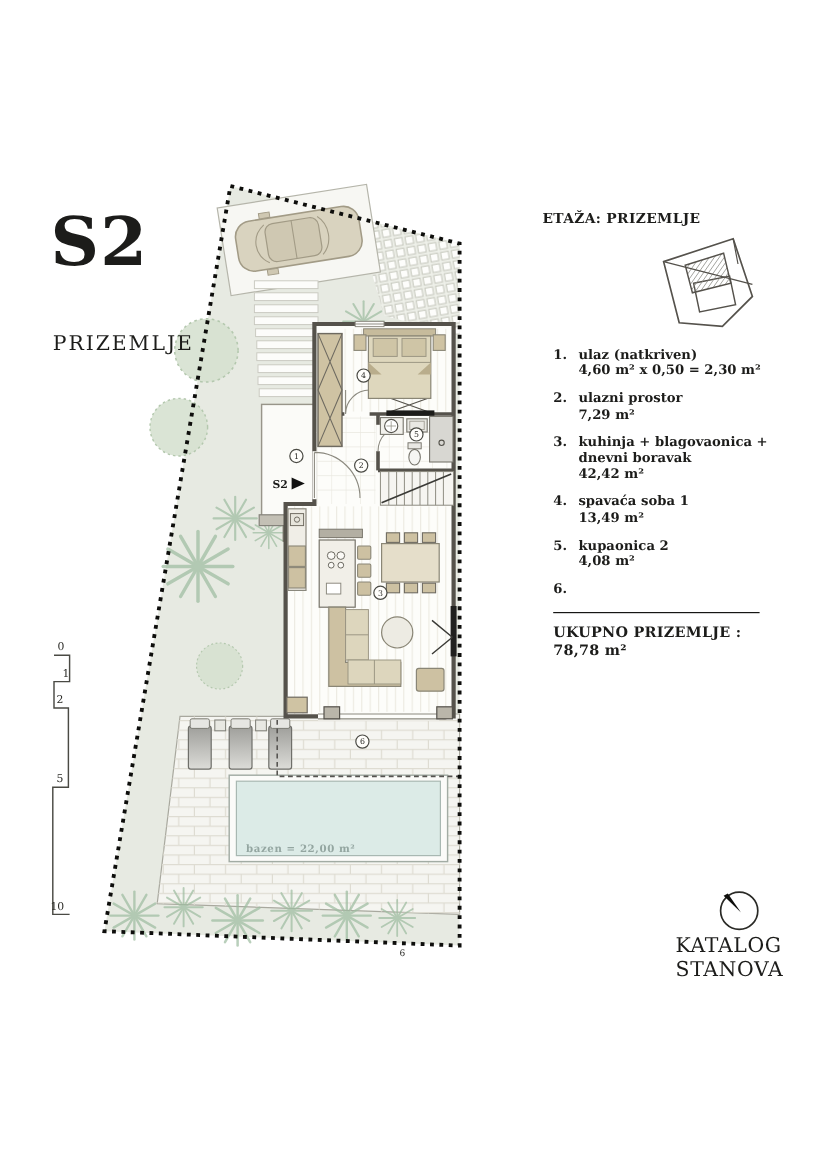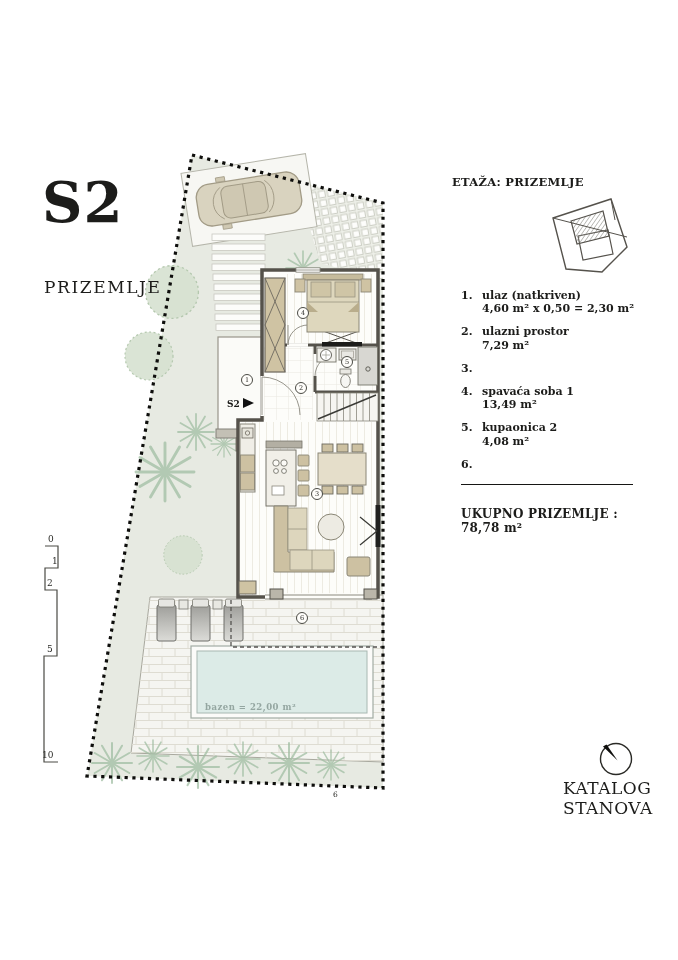--- a/index.html
+++ b/index.html
@@ -11,21 +11,21 @@
              font-weight:bold;letter-spacing:1px;}
   .floor-name{position:absolute;left:44px;top:233px;font-size:17px;letter-spacing:1.6px;margin-top:44px;}
   
   .etaza{position:absolute;left:452px;top:175px;font-size:11.5px;font-weight:bold;letter-spacing:.3px;}
   .keyplan{position:absolute;left:540px;top:192px;}
   .panel-list{position:absolute;left:461px;top:289px;width:180px;font-size:11px;line-height:1.2;}
   .legend-item{display:flex;margin-bottom:10px;font-weight:bold;}
   .legend-item .num{width:21px;flex:none;}
   .legend-item .ar{margin-top:1px;text-align:center;}
   .divider{border-top:1.5px solid #161614;margin-top:13px;width:172px;}
-  .total{margin-top:22px;font-size:12px;font-weight:bold;letter-spacing:.2px;}
+  .total{margin-top:9px;font-size:12px;font-weight:bold;letter-spacing:.2px;}
   .compass{position:absolute;left:595px;top:737px;}
   .catalog{position:absolute;left:563px;top:778px;font-size:17px;letter-spacing:.5px;}
   text{font-family:"DejaVu Serif",serif;}
 </style>
 </head>
 <body>
 
 <div class="page">
 
   <svg class="plan-svg" width="678" height="960" viewBox="0 0 678 960">
@@ -338,20 +338,22 @@
       <span class="txt"><span class="nm">ulaz (natkriven)</span><br>
       <span class="ar">4,60 m² x 0,50 = 2,30 m²</span></span>
     </div>
     <div class="legend-item">
       <span class="num">2.</span>
       <span class="txt"><span class="nm">ulazni prostor</span><br>
       <span class="ar">7,29 m²</span></span>
     </div>
     <div class="legend-item">
       <span class="num">3.</span>
+      <span class="txt"><span class="nm">kuhinja + blagovaonica + dnevni boravak</span><br>
+      <span class="ar">42,42 m²</span></span>
     </div>
     <div class="legend-item">
       <span class="num">4.</span>
       <span class="txt"><span class="nm">spavaća soba 1</span><br>
       <span class="ar">13,49 m²</span></span>
     </div>
     <div class="legend-item">
       <span class="num">5.</span>
       <span class="txt"><span class="nm">kupaonica 2</span><br>
       <span class="ar">4,08 m²</span></span>

